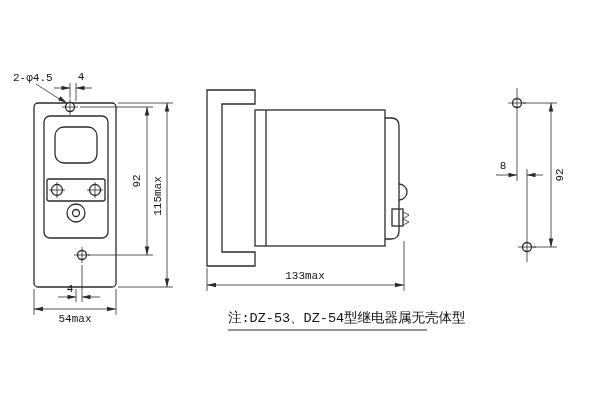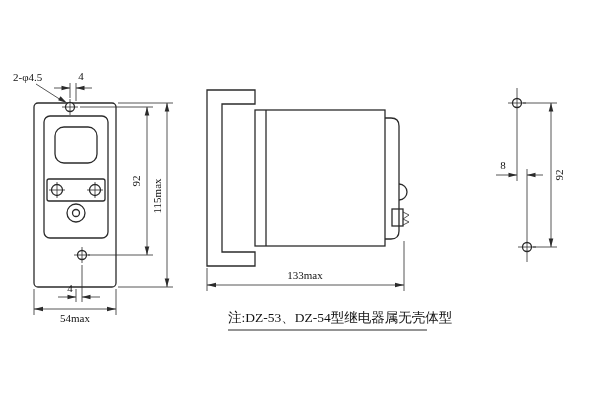--- a/index.html
+++ b/index.html
@@ -1,18 +1,18 @@
 <!DOCTYPE html>
 <html><head>
 <meta charset="utf-8">
 <style>
   html,body{margin:0;padding:0;background:#ffffff;}
   .canvas{
     width:572px;height:400px;background:#ffffff;position:relative;overflow:hidden;
-    font-family:Liberation Serif, serif;
+    font-family:Liberation Mono, monospace;
   }
   svg{display:block;}
   .ol{fill:none;stroke:#2b2b2b;stroke-width:1.3;}           
   .olw{fill:#ffffff;stroke:#2b2b2b;stroke-width:1.3;}       
   .thin{fill:none;stroke:#2b2b2b;stroke-width:0.8;}         
   .cross{fill:none;stroke:#2b2b2b;stroke-width:0.8;}        
   .arrow{fill:#2b2b2b;stroke:none;}
   text.dim{font-size:11px;fill:#111111;}
   text.note{font-size:13.5px;fill:#111111;}
 </style>

